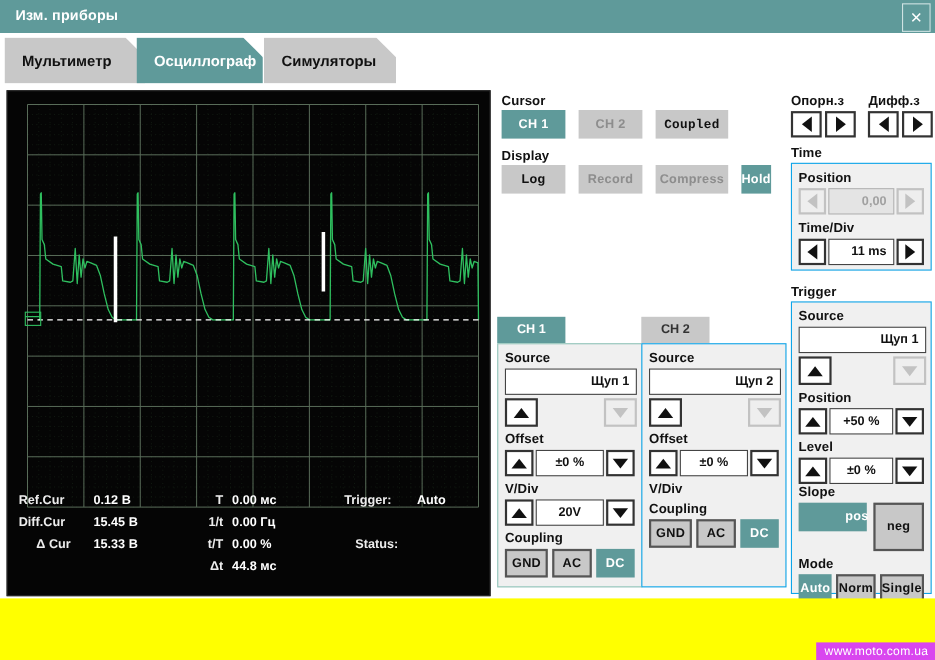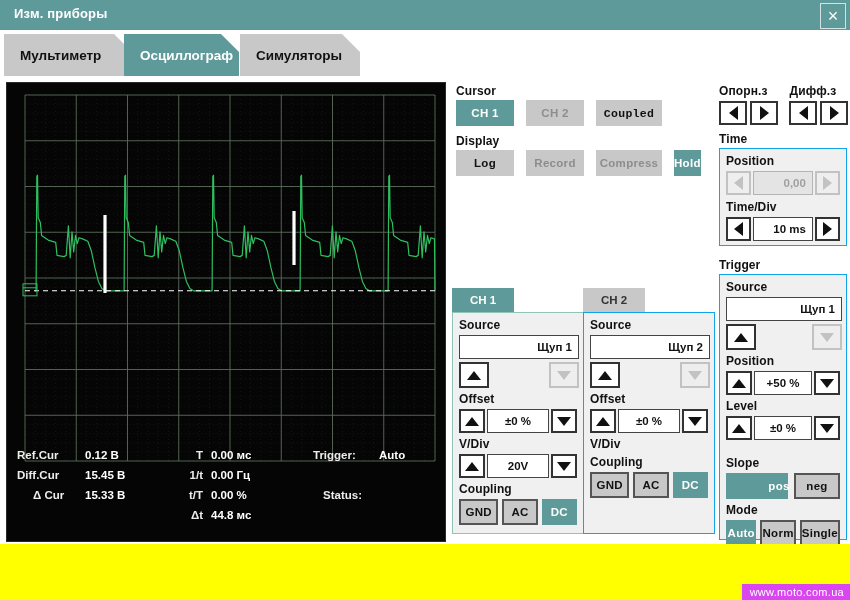--- a/index.html
+++ b/index.html
@@ -435,21 +435,21 @@
       <div class="field disabled" style="width:62px;height:24px;">0,00</div>
       <div class="arrowbtn disabled" style="width:26px;height:24px;">
           <i class="tri right"></i>
         </div>
     </div>
     <div class="sec-label" style="margin-top:5px;">Time/Div</div>
     <div style="display:flex;gap:2px;margin-top:3px;">
       <div class="arrowbtn" style="width:26px;height:24px;">
           <i class="tri left"></i>
         </div>
-      <div class="field" style="width:62px;height:24px;">10 ms</div>
+      <div class="field" style="width:62px;height:24px;">11 ms</div>
       <div class="arrowbtn" style="width:26px;height:24px;">
           <i class="tri right"></i>
         </div>
     </div>
   </div>
 
   <div class="abs" style="left:719px;top:258px;">
     <div class="sec-label">Trigger</div>
   </div>
   <div class="group abs" style="left:719px;top:274px;width:128px;height:266px;padding:5px 6px;box-sizing:border-box;">
@@ -480,26 +480,26 @@
     <div style="display:flex;gap:2px;margin-top:3px;">
       <div class="arrowbtn" style="width:26px;height:24px;">
           <i class="tri up"></i>
         </div>
       <div class="field" style="width:60px;height:24px;justify-content:center;padding-right:0;">±0 %</div>
       <div class="arrowbtn" style="width:26px;height:24px;">
           <i class="tri down"></i>
         </div>
     </div>
 
-    <div class="sec-label" style="margin-top:16px;">Slope</div>
+    <div class="sec-label" style="margin-top:0;">Slope</div>
     <div style="display:flex;gap:6px;margin-top:3px;" id="slope-buttons">
         <div class="btn bordered active" style="border: none; width: 62px; height: 26px; padding-left: 44px;">
           <span>pos</span>
         </div>
-        <div class="btn bordered" style="width: 46px; height: 26px;">
+        <div class="btn bordered" style="width: 46px; height: 44px;">
           <span>neg</span>
         </div>
       </div>
 
     <div class="sec-label" style="margin-top:4px;">Mode</div>
     <div style="display:flex;gap:4px;margin-top:3px;" id="mode-buttons">
         <div class="btn bordered active" style="border: none; width: 40px; height: 26px;">
           <span>Auto</span>
         </div>
         <div class="btn bordered" style="width: 42px; height: 26px;">

